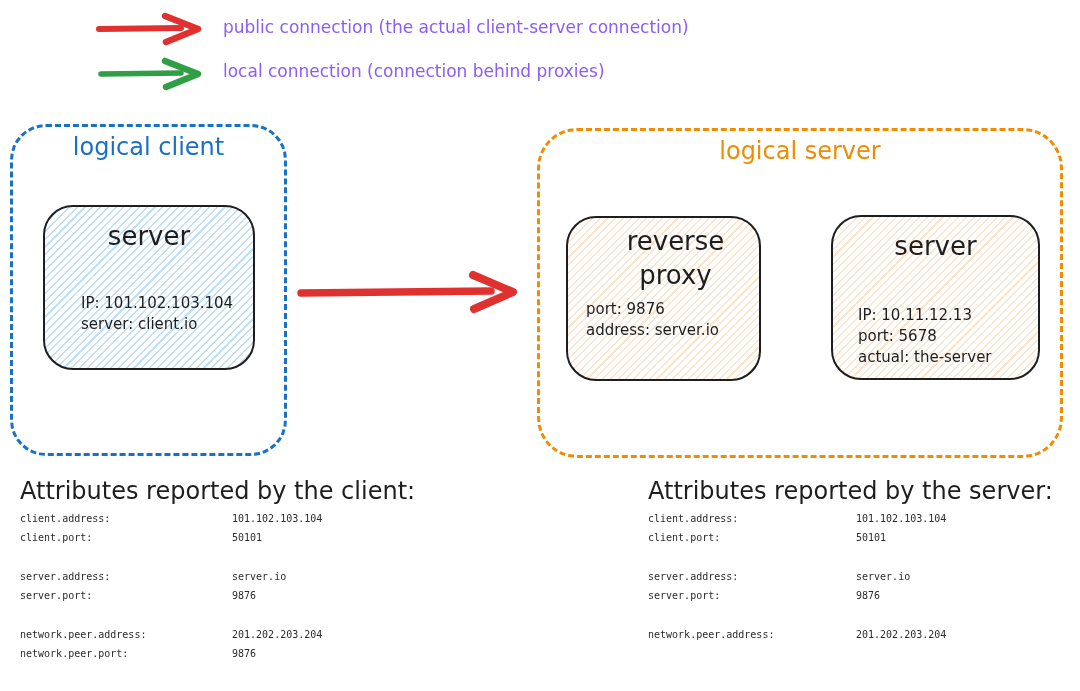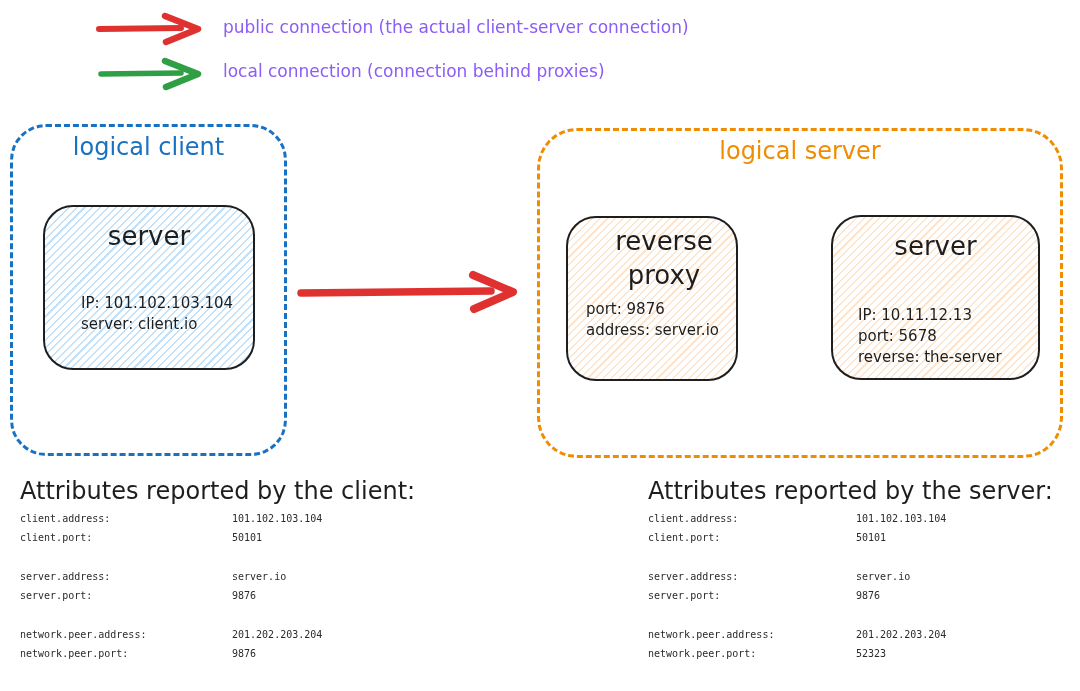--- a/index.html
+++ b/index.html
@@ -26,21 +26,21 @@
     background-image:repeating-linear-gradient(135deg,rgba(144,200,243,0.55) 0px,rgba(144,200,243,0.55) 1.5px,transparent 1.5px,transparent 5.5px);
   }
   .node.peach{
     background-image:repeating-linear-gradient(135deg,rgba(247,198,148,0.45) 0px,rgba(247,198,148,0.45) 1.5px,transparent 1.5px,transparent 5.5px);
   }
   .node-title{text-align:center;font-size:26px;line-height:34px;color:#1e1e1e;}
   .node-lines{position:absolute;font-size:15px;line-height:21px;color:#1e1e1e;white-space:nowrap;}
   #client-node{left:30px;top:78px;width:212px;height:165px;}
   #client-node .node-title{margin-top:12px;}
   #client-node .node-lines{left:36px;top:86px;}
-  #proxy-node{left:26px;top:85px;width:172px;height:165px;padding-left:24px;}
+  #proxy-node{left:26px;top:85px;width:195px;height:165px;padding-left:24px;}
   #proxy-node .node-title{margin:6px auto 0;width:140px;}
   #proxy-node .node-lines{left:18px;top:81px;}
   #server-node{left:291px;top:84px;width:209px;height:165px;}
   #server-node .node-title{margin-top:12px;}
   #server-node .node-lines{left:25px;top:88px;}
   
   .main-arrow{position:absolute;left:293px;top:267px;}
   
   .attrs{position:absolute;width:400px;}
   .attrs.left{left:20px;top:477px;}
@@ -100,21 +100,21 @@
         <div>port: 9876</div>
         <div>address: server.io</div>
       </div>
     </div>
 
     <div class="node peach" id="server-node">
       <div class="node-title">server</div>
       <div class="node-lines">
         <div>IP: 10.11.12.13</div>
         <div>port: 5678</div>
-        <div>reverse: the-server</div>
+        <div>actual: the-server</div>
       </div>
     </div>
   </div>
 
   <div class="attrs left">
     <div class="attrs-heading">Attributes reported by the client:</div>
     <div class="attrs-rows">
       <div class="attr-row">
         <span class="attr-label">client.address:</span><span class="attr-value">101.102.103.104</span>
       </div>
@@ -147,19 +147,16 @@
       </div>
       <div class="attr-row gap">
         <span class="attr-label">server.address:</span><span class="attr-value">server.io</span>
       </div>
       <div class="attr-row">
         <span class="attr-label">server.port:</span><span class="attr-value">9876</span>
       </div>
       <div class="attr-row gap">
         <span class="attr-label">network.peer.address:</span><span class="attr-value">201.202.203.204</span>
       </div>
-      <div class="attr-row">
-        <span class="attr-label">network.peer.port:</span><span class="attr-value">52323</span>
-      </div>
     </div>
   </div>
 
 </div>
 
 </body></html>

